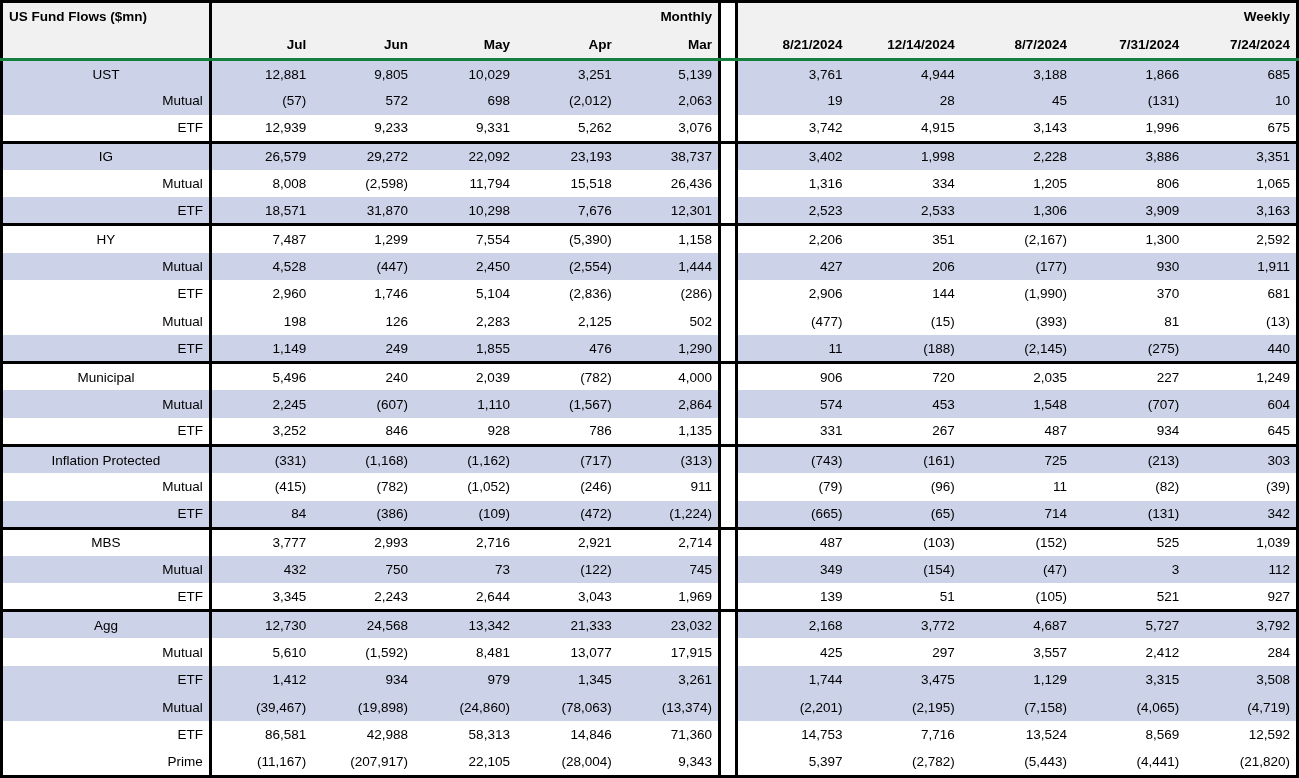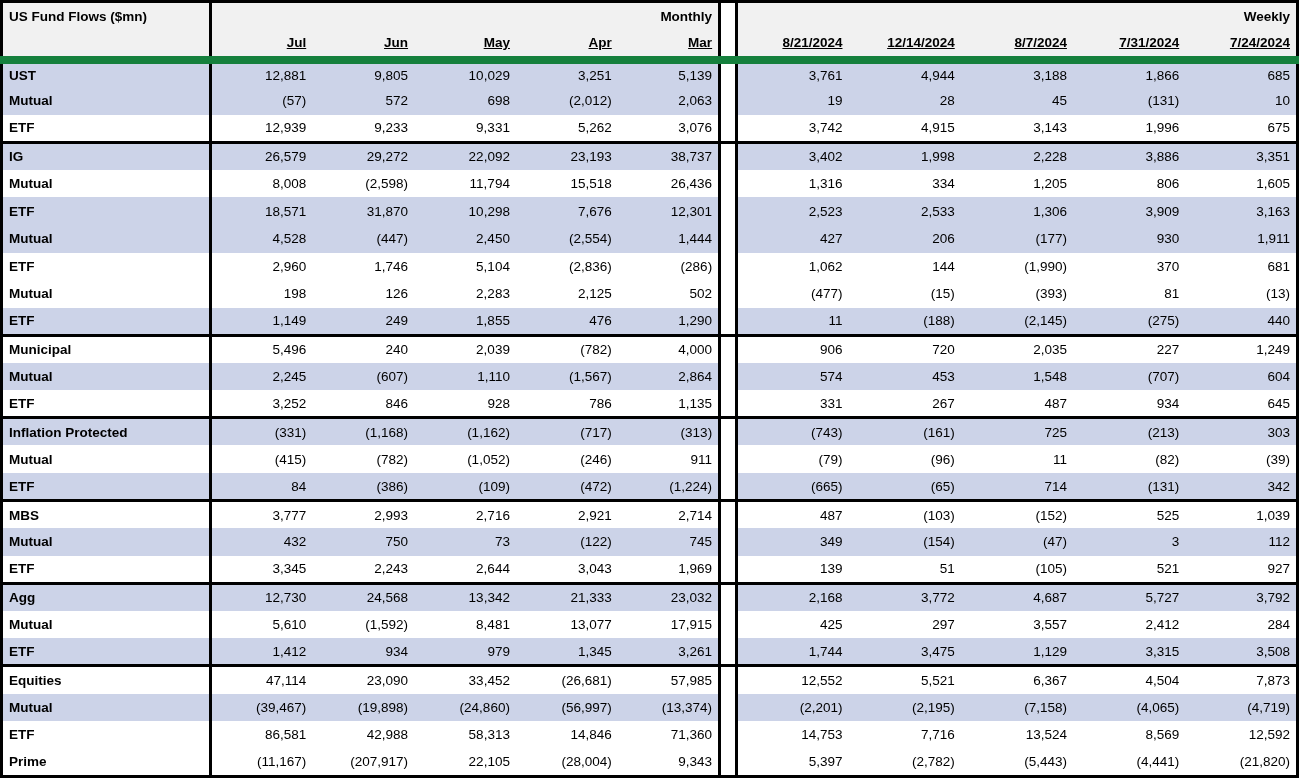--- a/index.html
+++ b/index.html
@@ -54,26 +54,26 @@
   }
   tr.hdr2 td.dt {
     text-align: right;
   }
   tr.hdr1 { height: 25px; }
   tr.hdr2 { height: 26px; }
 
   
   tr.data { height: 24.2px; }
   td.lbl {
-    text-align: left;
-    font-weight: bold;
+    text-align: center;
+    font-weight: normal;
   }
   td.lbl.sub {
-    text-align: left;
-    font-weight: bold;
+    text-align: right;
+    font-weight: normal;
   }
   td.num {
     text-align: right;
   }
   
   tr.shade td { background: #ccd3e8; }
   tr.plain td { background: #ffffff; }
 
   
   #wrap { position: relative; }
@@ -83,21 +83,21 @@
   
   td.sep-right { border-right: 3px solid #000000; }
   td.gapcell {
     background: #ffffff !important;
     border-left: 3px solid #000000;
     border-right: 3px solid #000000;
     padding: 0;
   }
   
   tr.grouptop td { border-top: 3px solid #000000; }
-  tr.hdrline td { border-bottom: 8px solid #15803d; text-decoration: underline; }
+  tr.hdrline td { border-bottom: 3px solid #15803d; }
 </style>
 </head>
 <body>
 
 <div id="wrap">
   <table class="flows">
     <colgroup>
       <col class="c-label">
       <col class="c-m">
         <col class="c-m">
@@ -193,36 +193,50 @@
           <td class="num">8,008</td>
           <td class="num">(2,598)</td>
           <td class="num">11,794</td>
           <td class="num">15,518</td>
           <td class="num">26,436</td>
           <td class="gapcell"></td>
           <td class="num">1,316</td>
           <td class="num">334</td>
           <td class="num">1,205</td>
           <td class="num">806</td>
-          <td class="num">1,605</td>
+          <td class="num">1,065</td>
         </tr>
         <tr class="data shade">
           <td class="lbl sep-right sub">ETF</td>
           <td class="num">18,571</td>
           <td class="num">31,870</td>
           <td class="num">10,298</td>
           <td class="num">7,676</td>
           <td class="num">12,301</td>
           <td class="gapcell"></td>
           <td class="num">2,523</td>
           <td class="num">2,533</td>
           <td class="num">1,306</td>
           <td class="num">3,909</td>
           <td class="num">3,163</td>
         </tr>
+        <tr class="data plain grouptop">
+          <td class="lbl sep-right">HY</td>
+          <td class="num">7,487</td>
+          <td class="num">1,299</td>
+          <td class="num">7,554</td>
+          <td class="num">(5,390)</td>
+          <td class="num">1,158</td>
+          <td class="gapcell"></td>
+          <td class="num">2,206</td>
+          <td class="num">351</td>
+          <td class="num">(2,167)</td>
+          <td class="num">1,300</td>
+          <td class="num">2,592</td>
+        </tr>
         <tr class="data shade">
           <td class="lbl sep-right sub">Mutual</td>
           <td class="num">4,528</td>
           <td class="num">(447)</td>
           <td class="num">2,450</td>
           <td class="num">(2,554)</td>
           <td class="num">1,444</td>
           <td class="gapcell"></td>
           <td class="num">427</td>
           <td class="num">206</td>
@@ -231,21 +245,21 @@
           <td class="num">1,911</td>
         </tr>
         <tr class="data plain">
           <td class="lbl sep-right sub">ETF</td>
           <td class="num">2,960</td>
           <td class="num">1,746</td>
           <td class="num">5,104</td>
           <td class="num">(2,836)</td>
           <td class="num">(286)</td>
           <td class="gapcell"></td>
-          <td class="num">1,062</td>
+          <td class="num">2,906</td>
           <td class="num">144</td>
           <td class="num">(1,990)</td>
           <td class="num">370</td>
           <td class="num">681</td>
         </tr>
         <tr class="data plain">
           <td class="lbl sep-right sub">Mutual</td>
           <td class="num">198</td>
           <td class="num">126</td>
           <td class="num">2,283</td>
@@ -433,40 +447,26 @@
           <td class="num">979</td>
           <td class="num">1,345</td>
           <td class="num">3,261</td>
           <td class="gapcell"></td>
           <td class="num">1,744</td>
           <td class="num">3,475</td>
           <td class="num">1,129</td>
           <td class="num">3,315</td>
           <td class="num">3,508</td>
         </tr>
-        <tr class="data plain grouptop">
-          <td class="lbl sep-right">Equities</td>
-          <td class="num">47,114</td>
-          <td class="num">23,090</td>
-          <td class="num">33,452</td>
-          <td class="num">(26,681)</td>
-          <td class="num">57,985</td>
-          <td class="gapcell"></td>
-          <td class="num">12,552</td>
-          <td class="num">5,521</td>
-          <td class="num">6,367</td>
-          <td class="num">4,504</td>
-          <td class="num">7,873</td>
-        </tr>
         <tr class="data shade">
           <td class="lbl sep-right sub">Mutual</td>
           <td class="num">(39,467)</td>
           <td class="num">(19,898)</td>
           <td class="num">(24,860)</td>
-          <td class="num">(56,997)</td>
+          <td class="num">(78,063)</td>
           <td class="num">(13,374)</td>
           <td class="gapcell"></td>
           <td class="num">(2,201)</td>
           <td class="num">(2,195)</td>
           <td class="num">(7,158)</td>
           <td class="num">(4,065)</td>
           <td class="num">(4,719)</td>
         </tr>
         <tr class="data plain">
           <td class="lbl sep-right sub">ETF</td>

